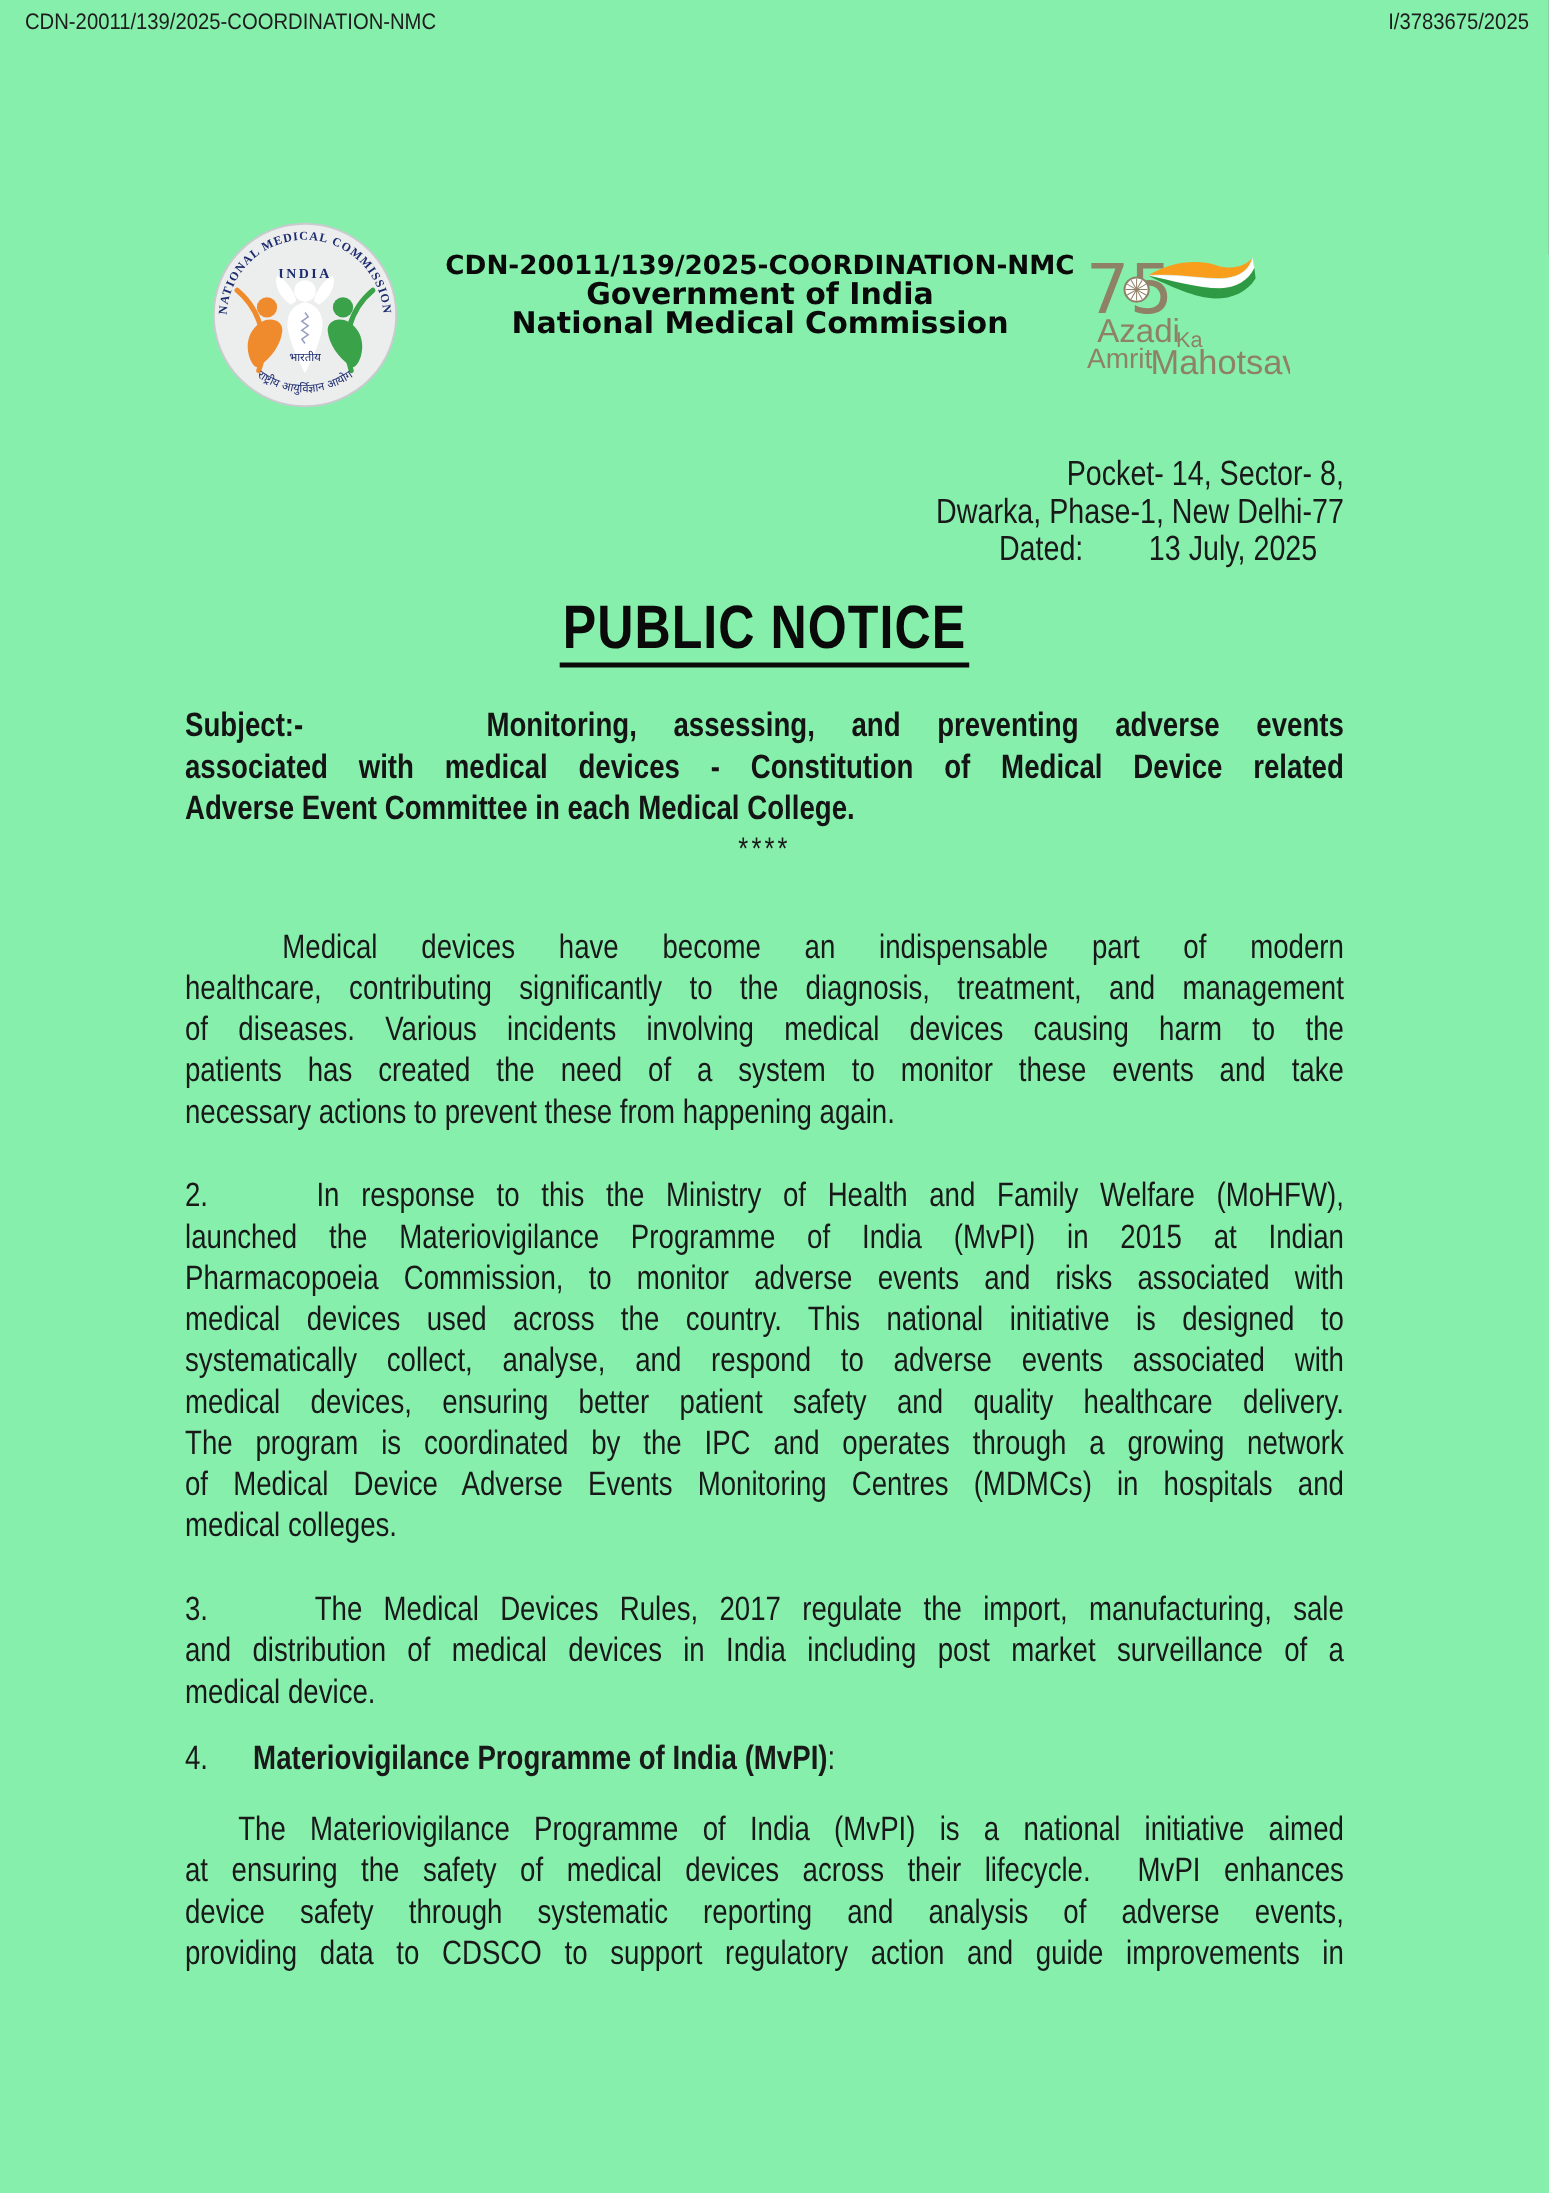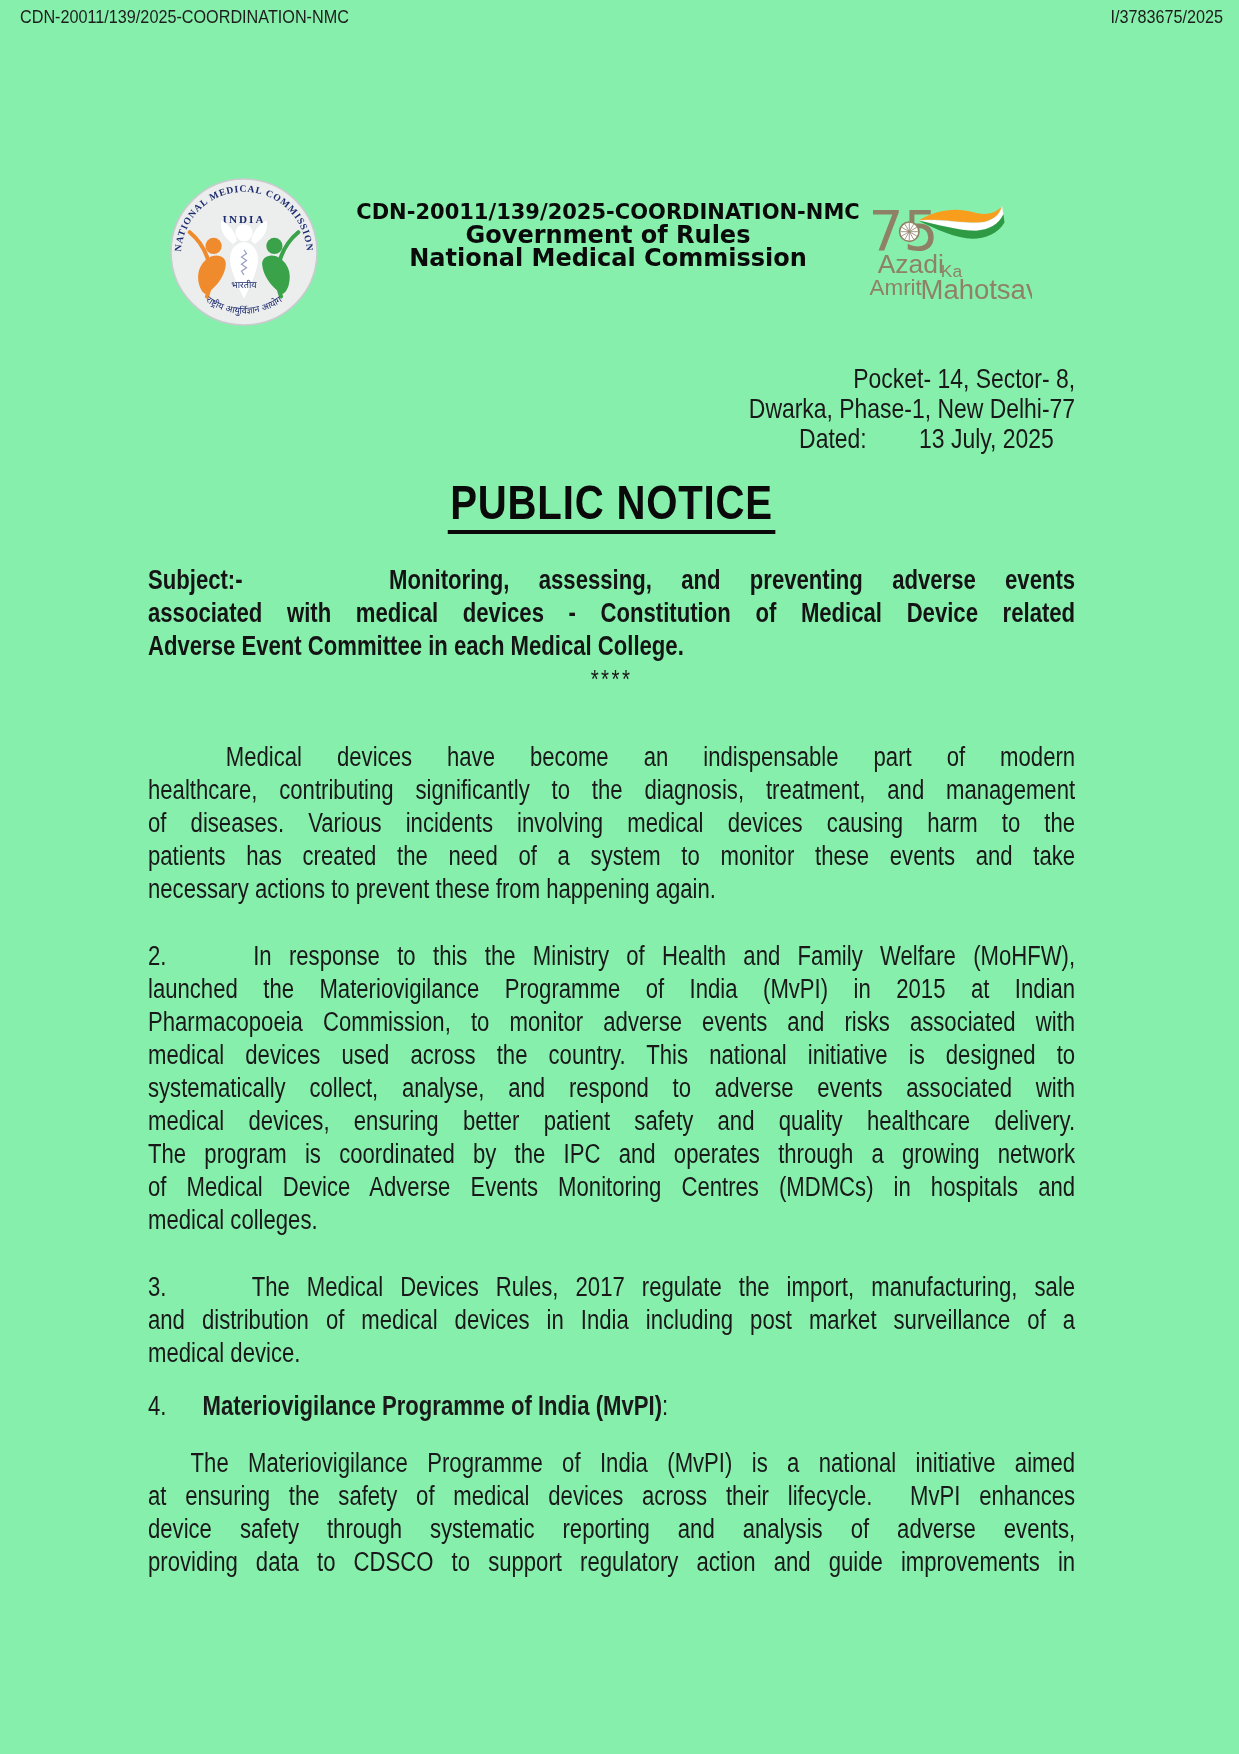--- a/index.html
+++ b/index.html
@@ -96,21 +96,21 @@
       <path d="M106,79 C117,83 123,95 119,108 C117,114 114,117 112,116 C100,108 94,97 93,88 C92,81 99,77 106,79 Z" fill="#3aa34a"></path>
     </g>
     <text class="seal-hindi" x="75" y="111" text-anchor="middle">भारतीय</text>
     <text class="seal-hindi">
       <textPath href="#nmcBot" startOffset="50%" text-anchor="middle">राष्ट्रीय आयुर्विज्ञान आयोग</textPath>
     </text>
   </svg>
 
   <div class="letterhead">
     <div class="lh-file">CDN-20011/139/2025-COORDINATION-NMC</div>
-    <div class="lh-line">Government of Rules</div>
+    <div class="lh-line">Government of India</div>
     <div class="lh-line">National Medical Commission</div>
   </div>
 
   <svg class="azadi-logo" viewBox="0 0 160 110" xmlns="http://www.w3.org/2000/svg">
     <g font-family="DejaVu Sans, sans-serif" font-size="54" fill="#8F8166">
       <text x="1" y="55">75</text>
     </g>
 
     <g>
       <path d="M50,26 C68,15 88,13 104,18 C116,21.5 126,19 132,12 C130,21 122,27 111,28 C96,29.5 72,24 50,26 Z" fill="#F99D1C"></path>

